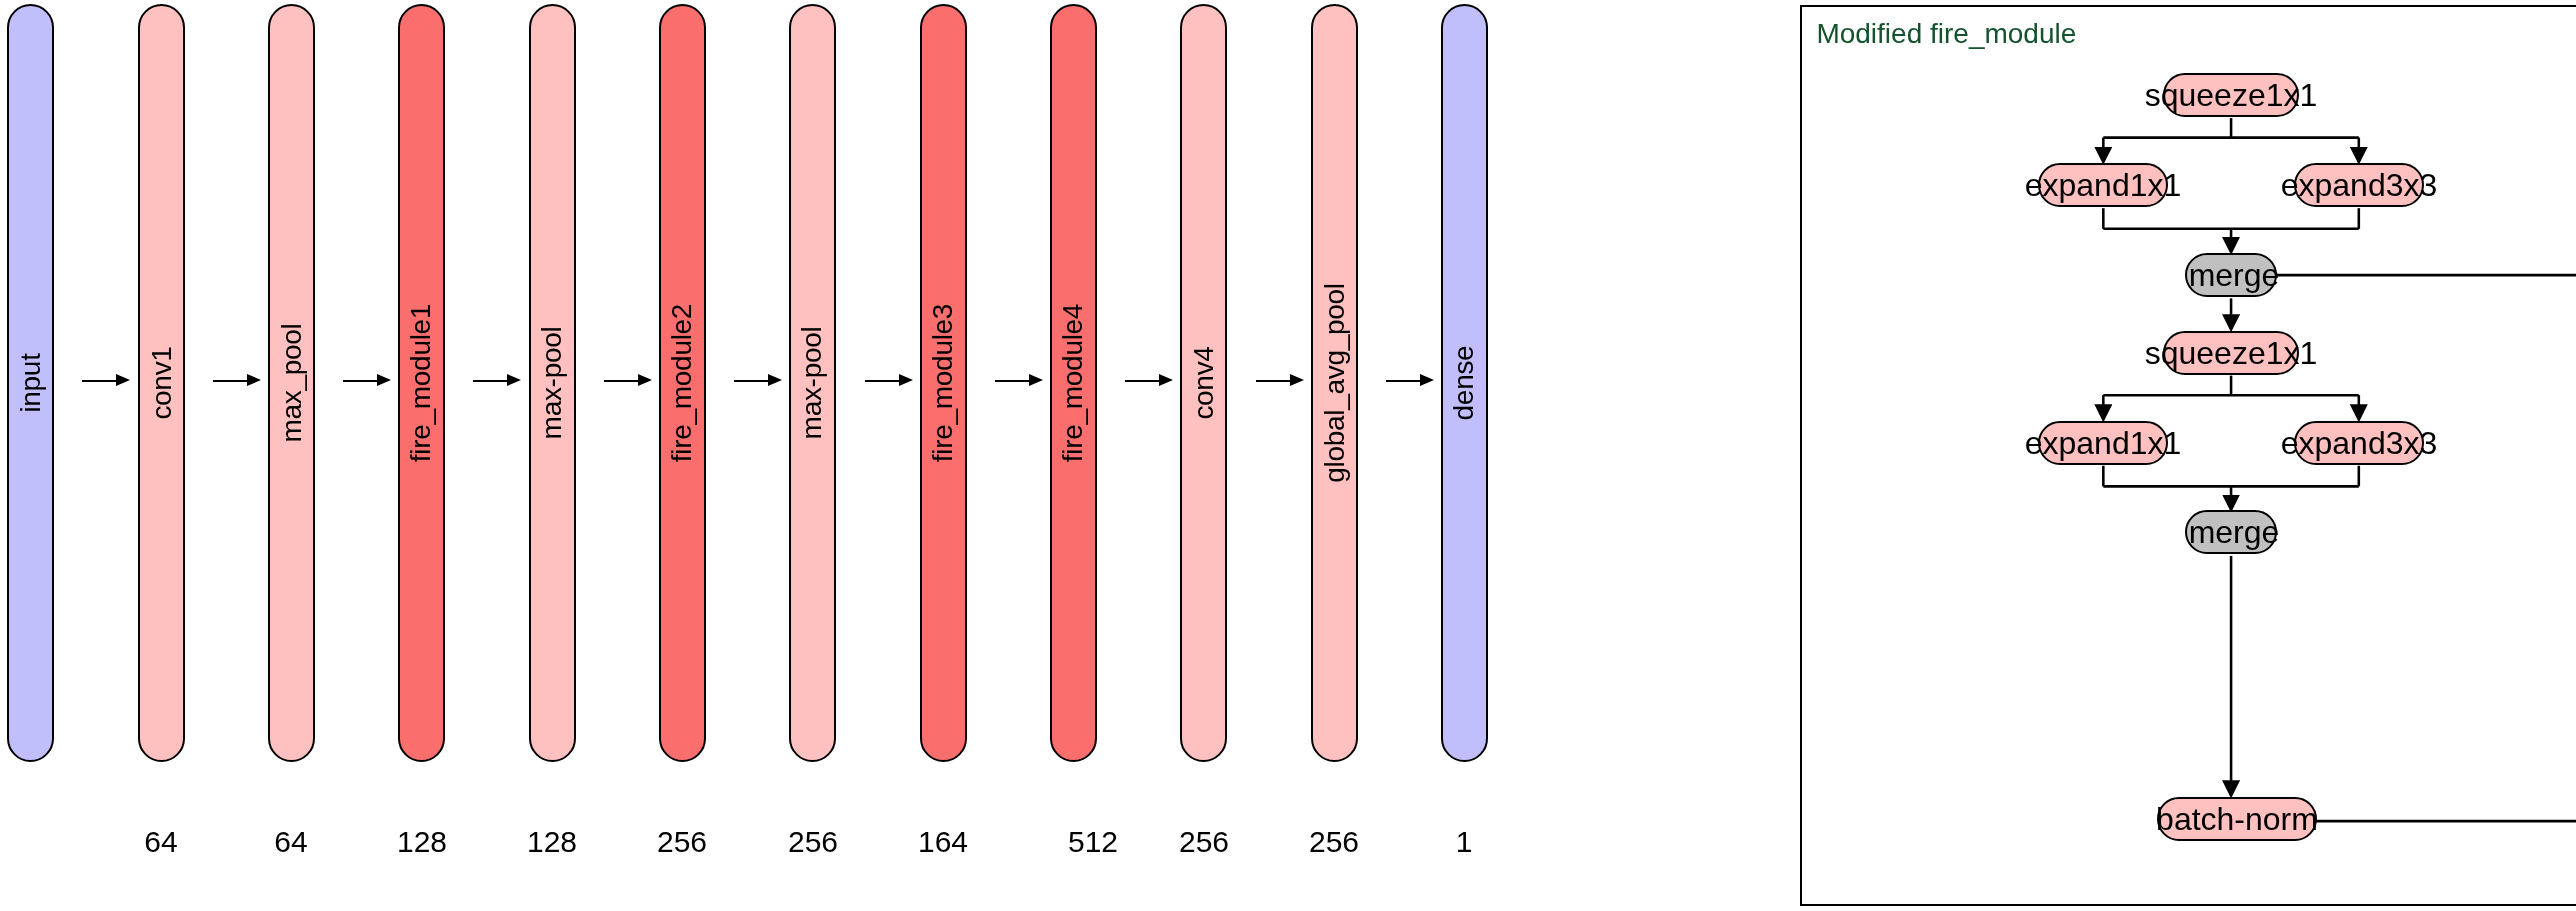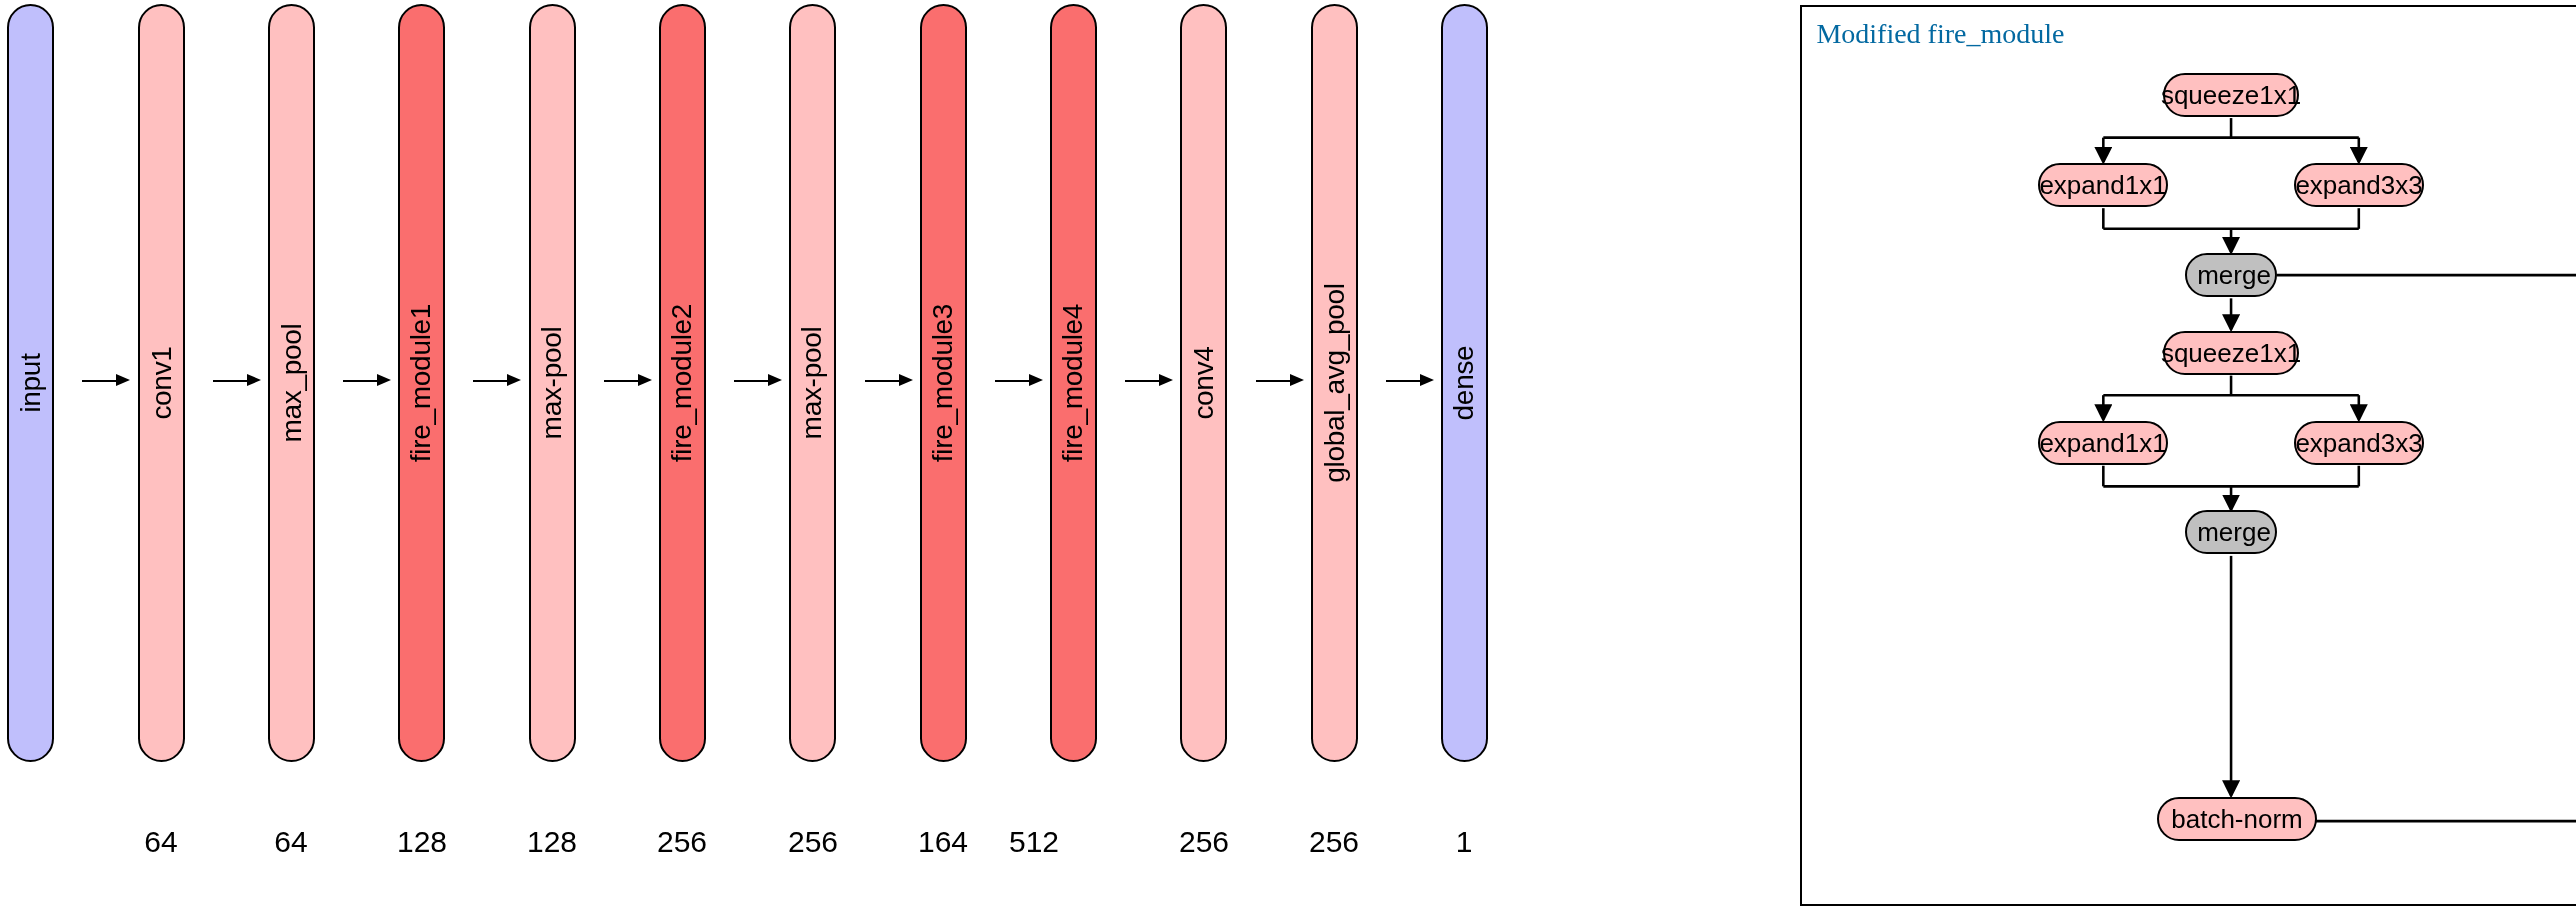--- a/index.html
+++ b/index.html
@@ -88,34 +88,33 @@
     height: 901px;
     border: 2.6px solid #000000;
     box-sizing: border-box;
     background: #ffffff;
   }
   #right-panel-title {
     position: absolute;
     left: 14.4px;
     top: 11.3px;
     font-size: 28px;
-    color: #0369a1;
+    color: #14532d;
     white-space: nowrap;
-    font-family: Liberation Serif, serif;
   }
 
   .fm-node {
     position: absolute;
     border: 2.6px solid #000000;
     border-radius: 22px;
     box-sizing: border-box;
     display: flex;
     align-items: center;
     justify-content: center;
-    font-size: 26px;
+    font-size: 32px;
     color: #000000;
     white-space: nowrap;
     height: 44px;
   }
   .fm-node.pinkish { background: #FFC0C0; }
   .fm-node.greyish { background: #C0C0C0; padding-left: 6px; }
 
   svg#fm-edges {
     position: absolute;
     left: 0;
@@ -212,21 +211,21 @@
     <span class="node-label">dense</span>
   </div>
 
   <div class="node-count" style="left:120px;">64</div>
   <div class="node-count" style="left:250px;">64</div>
   <div class="node-count" style="left:381px;">128</div>
   <div class="node-count" style="left:511px;">128</div>
   <div class="node-count" style="left:641px;">256</div>
   <div class="node-count" style="left:772px;">256</div>
   <div class="node-count" style="left:902px;">164</div>
-  <div class="node-count" style="left:993px;">512</div>
+  <div class="node-count" style="left:1052px;">512</div>
   <div class="node-count" style="left:1163px;">256</div>
   <div class="node-count" style="left:1293px;">256</div>
   <div class="node-count" style="left:1423px;">1</div>
 </div>
 
 <div id="right-panel">
 
   <div id="right-panel-title">Modified fire_module</div>
 
   <svg id="fm-edges" viewBox="0 0 1790 1748">

